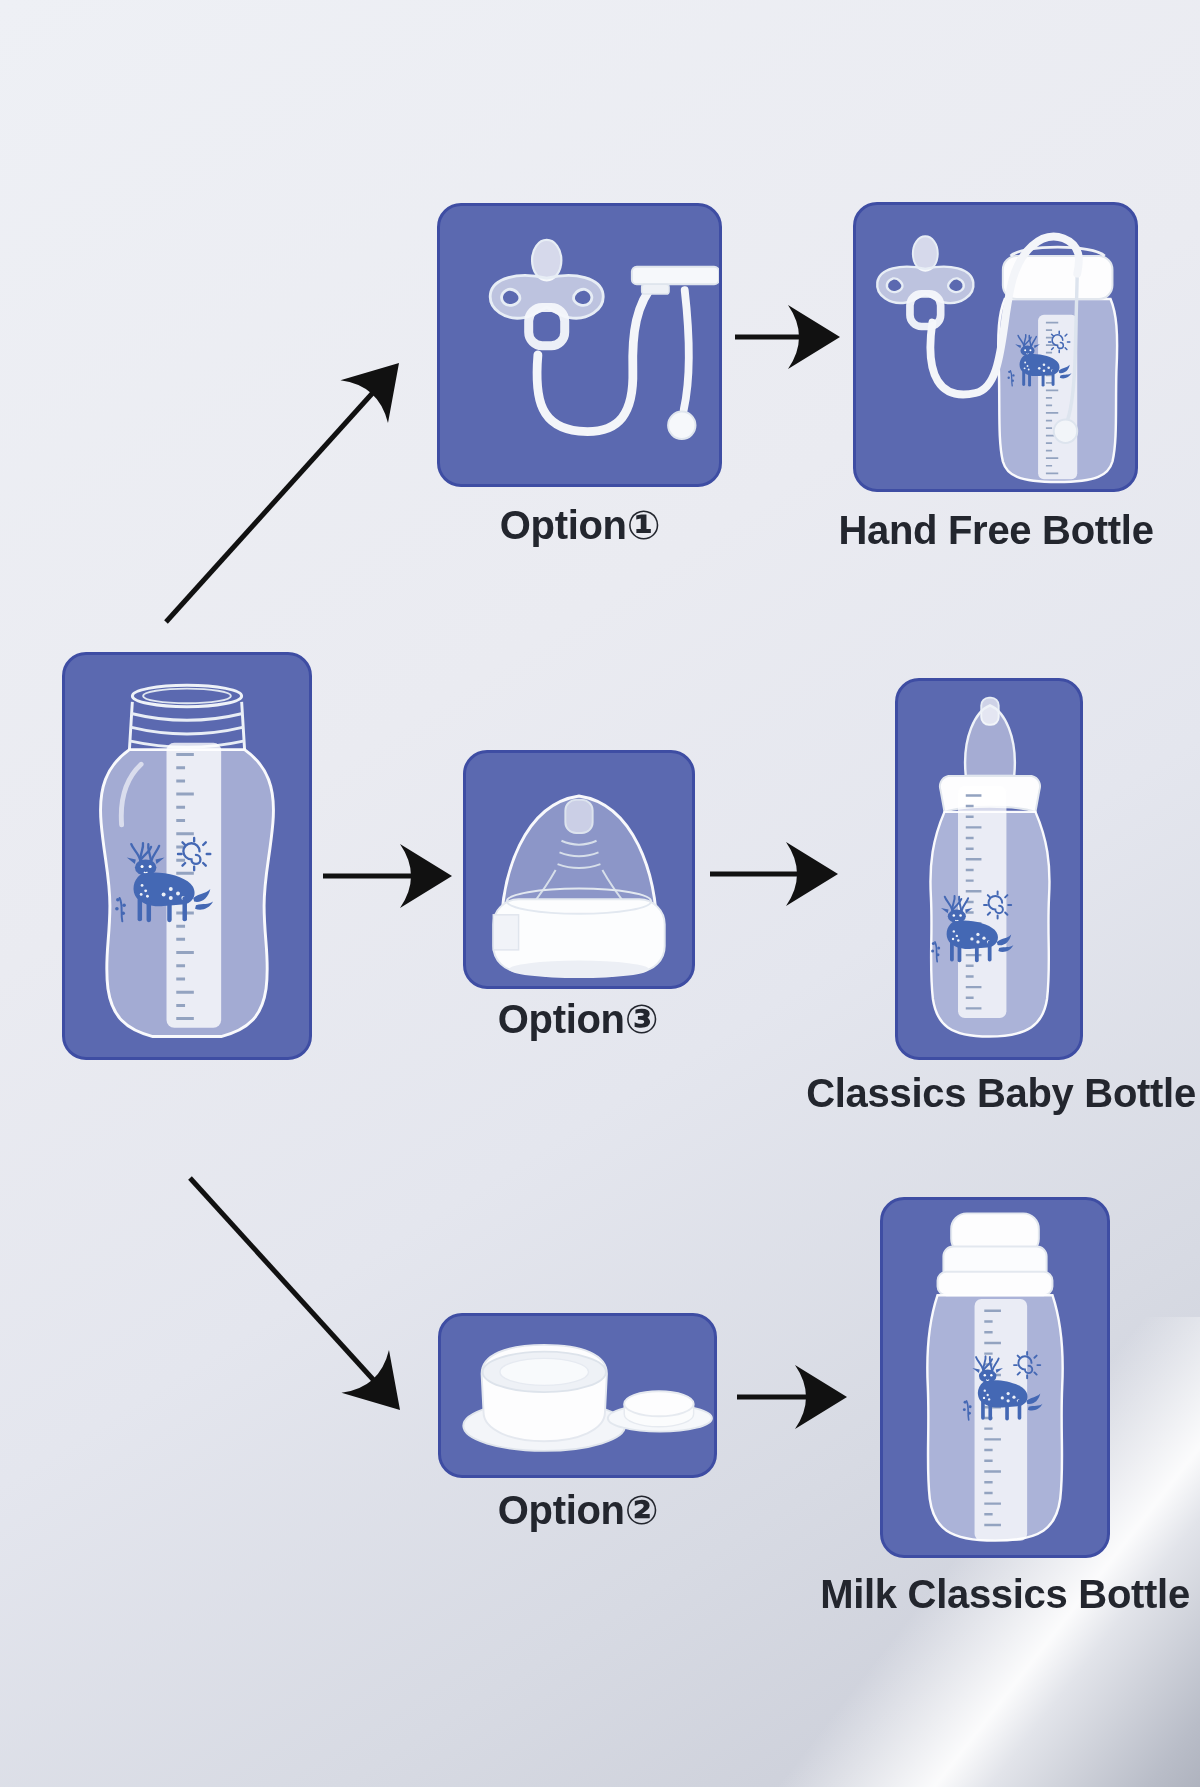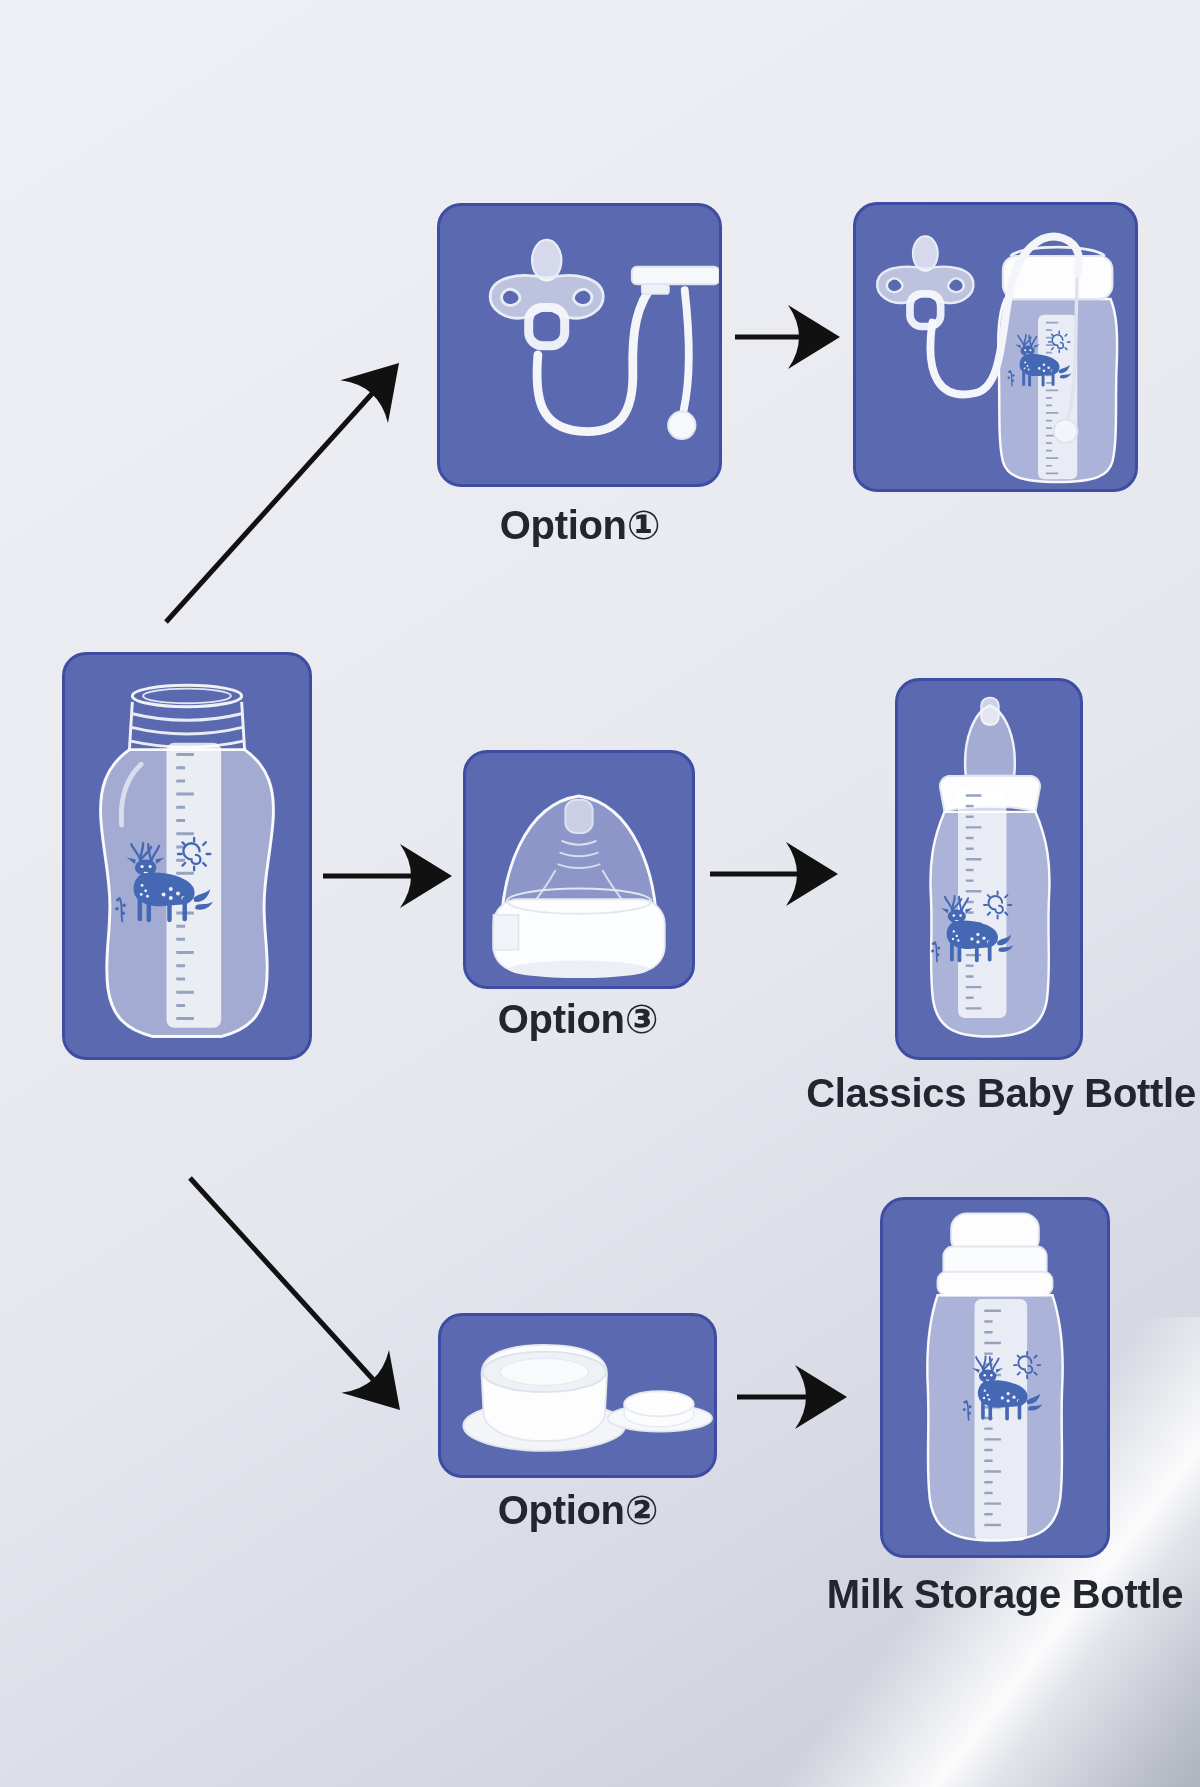--- a/index.html
+++ b/index.html
@@ -204,24 +204,25 @@
       <rect x="56" y="72" width="118" height="24" rx="9" fill="#fdfdfe" stroke="#e3e8ef" stroke-width="2"></rect>
       <path d="M56 96 C48 120 44 150 46 190 C48 235 44 270 48 305 C52 335 68 348 115 348 C162 348 178 335 182 305
                C186 270 182 235 184 190 C186 150 182 120 174 96 Z" fill="rgba(252,253,255,0.5)" stroke="rgba(255,255,255,0.95)" stroke-width="2.5"></path>
       <rect x="94" y="100" width="54" height="248" rx="7" fill="rgba(255,255,255,0.75)"></rect>
       <use href="#ruler" transform="translate(104,112) scale(0.95,1.0)"></use>
       <use href="#deer" transform="translate(76,158) scale(0.75)"></use>
     </svg>
   </div>
 
   <div class="label" id="label-option1">Option①</div>
+  <div class="label" id="label-handfree">Hand Free Bottle</div>
   <div class="label" id="label-option2">Option③</div>
   <div class="label" id="label-classics">Classics Baby Bottle</div>
   <div class="label" id="label-option3">Option②</div>
-  <div class="label" id="label-milk">Milk Storage Bottle</div>
+  <div class="label" id="label-milk">Milk Classics Bottle</div>
 
   <svg class="arrows" width="1200" height="1787" viewBox="0 0 1200 1787">
     <g>
       <line x1="166" y1="622" x2="378" y2="387" stroke="#111" stroke-width="5"></line>
       <path d="M0 0 L-52 -32 Q-30 0 -52 32 Z" fill="#111" transform="translate(399,363) rotate(-48)"></path>
     </g>
     <g>
       <line x1="735" y1="337" x2="806" y2="337" stroke="#111" stroke-width="5"></line>
       <path d="M0 0 L-52 -32 Q-30 0 -52 32 Z" fill="#111" transform="translate(840,337)"></path>
     </g>

